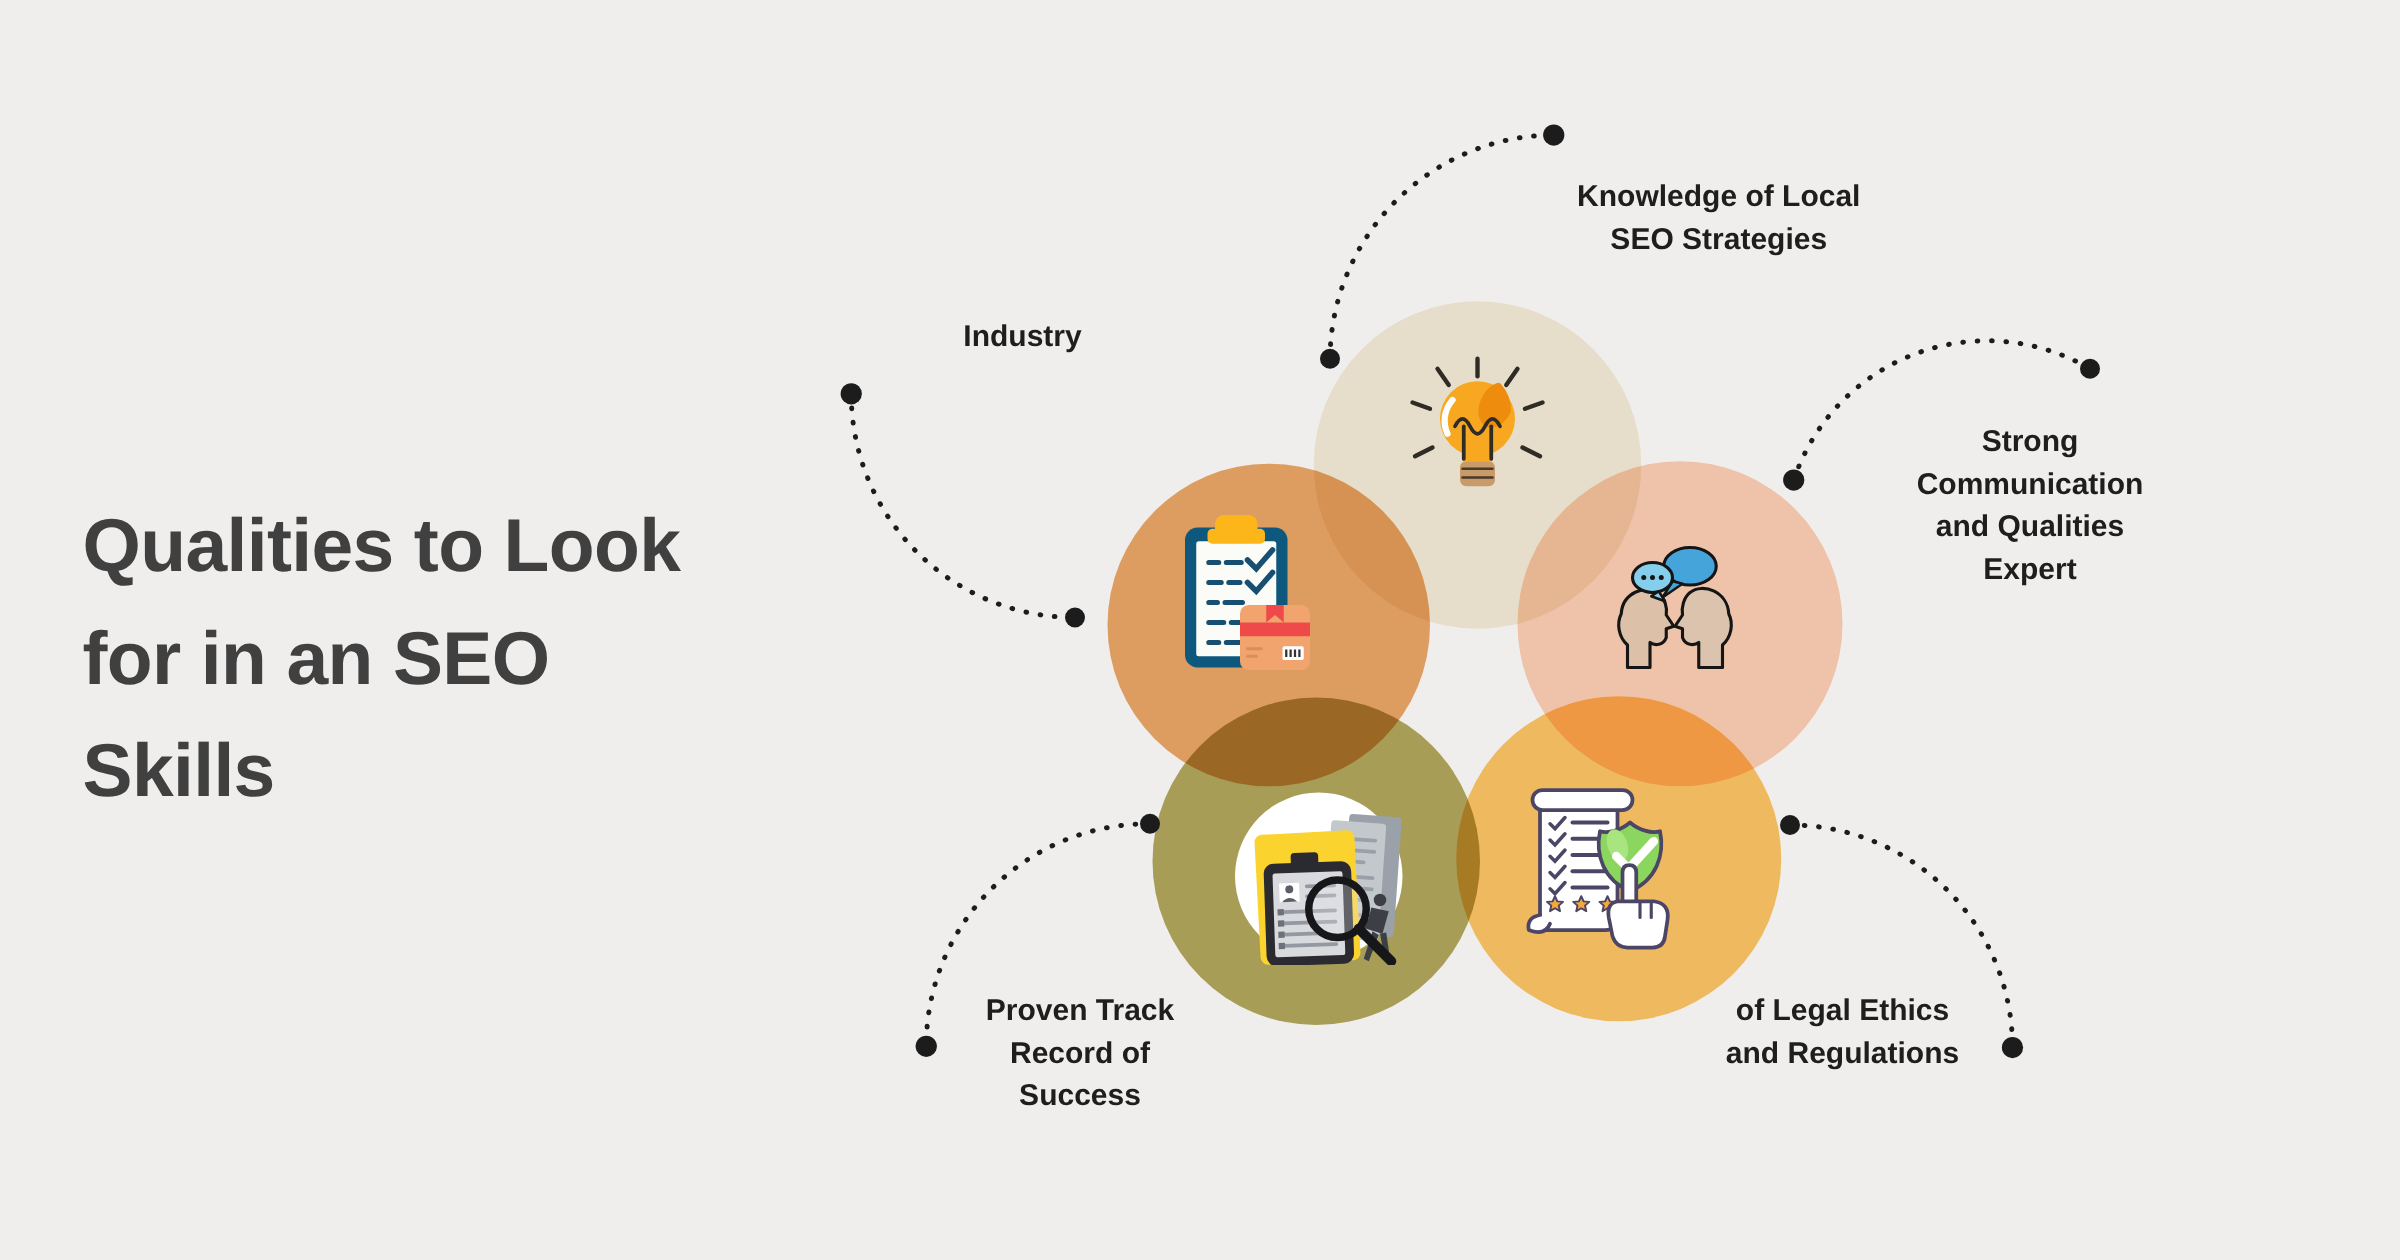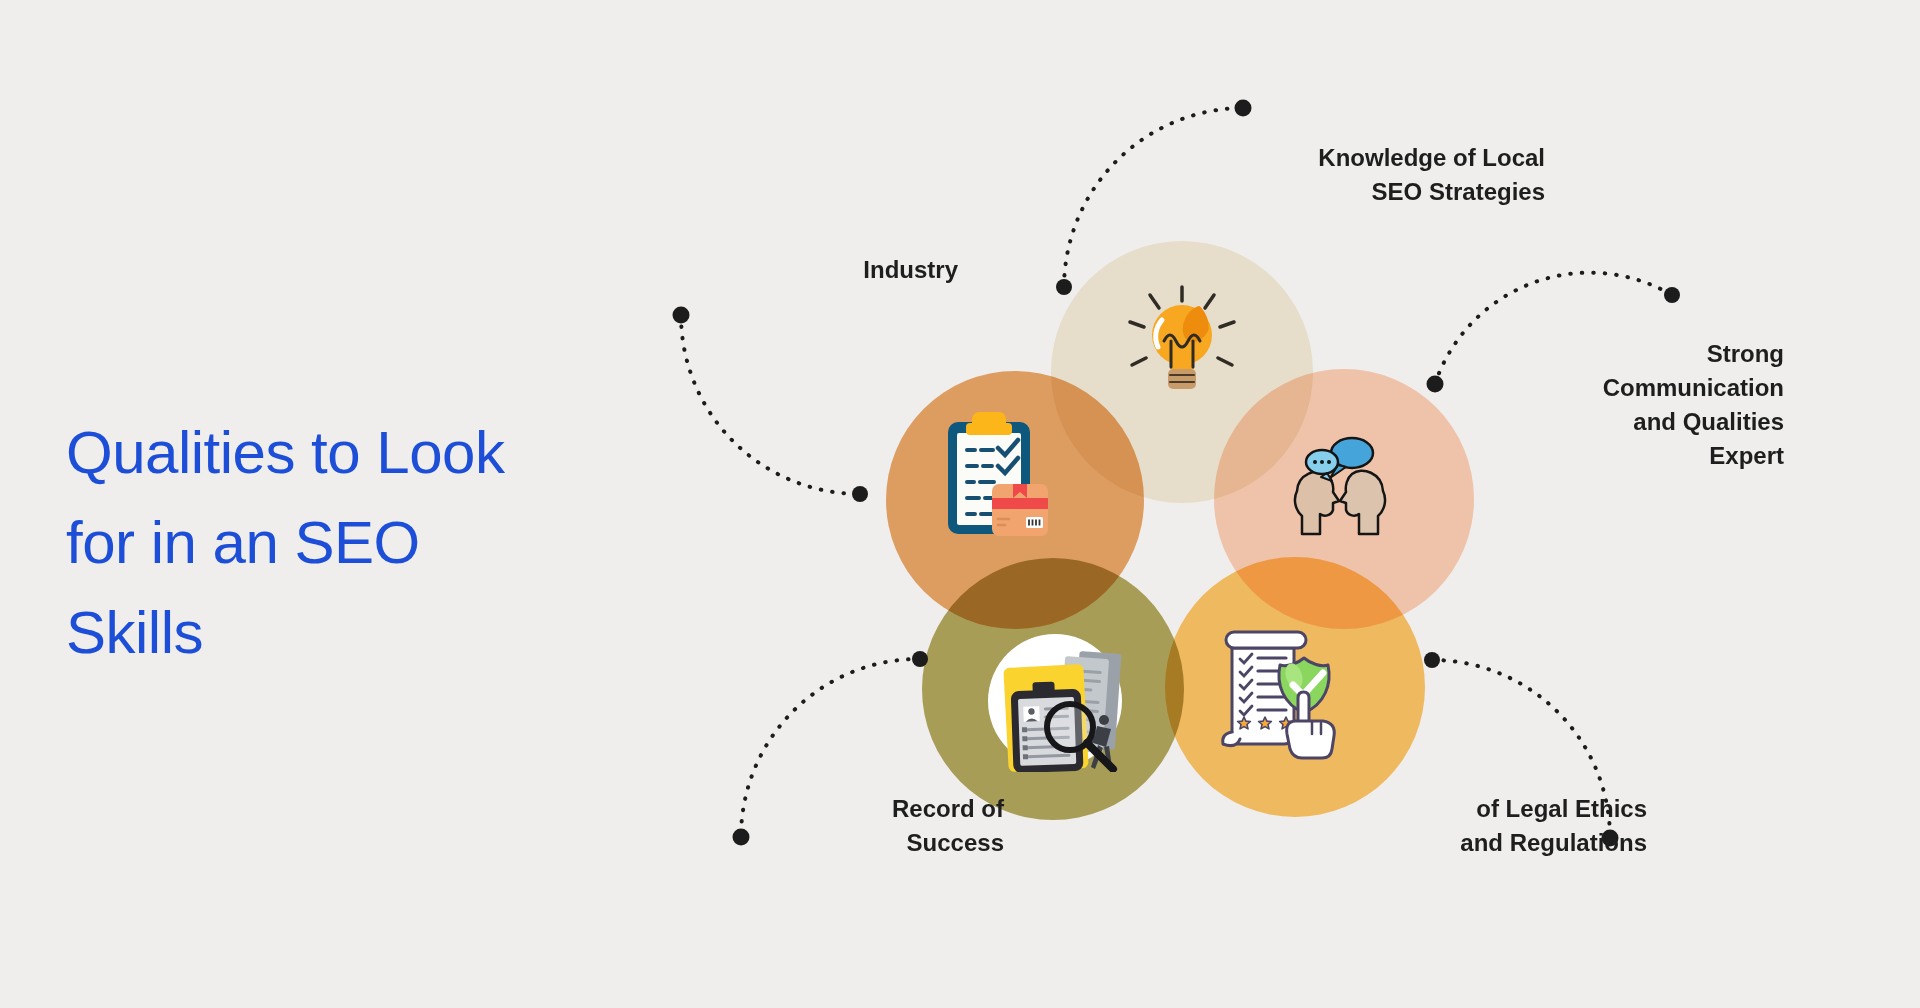--- a/index.html
+++ b/index.html
@@ -1,20 +1,20 @@
 <!DOCTYPE html>
 <html><head>
 <meta charset="utf-8">
 <style>
   html,body{margin:0;padding:0}
   body{width:1920px;height:1008px;background:#efeeec;font-family:"Liberation Sans","DejaVu Sans",sans-serif;overflow:hidden}
   .stage{position:relative;width:1920px;height:1008px;background:#efeeec}
-  .title{position:absolute;left:66px;top:368px;font-size:60px;line-height:90px;font-weight:400;color:#1d4ed8;letter-spacing:-.5px}
+  .title{position:absolute;left:66px;top:352px;font-size:60px;line-height:90px;font-weight:700;color:#404040;letter-spacing:-.5px}
   .title .line{display:block}
-  .label{position:absolute;font-size:24px;line-height:34px;font-weight:700;color:#1e1e1e;text-align:right}
+  .label{position:absolute;font-size:24px;line-height:34px;font-weight:700;color:#1e1e1e;text-align:center}
   .label .line{display:block}
   .circle{position:absolute;border-radius:50%;mix-blend-mode:multiply}
   .icon{position:absolute}
   .connectors{position:absolute;left:0;top:0}
   .connectors path{fill:none;stroke:#1c1c1c;stroke-width:4;stroke-linecap:round;stroke-dasharray:0.5 11}
   .connectors circle{fill:#1c1c1c}
 </style>
 </head>
 <body>
 
@@ -225,20 +225,21 @@
   <div class="label" style="left:678px;top:253px;width:280px">
     <span class="line">Industry</span>
   </div>
   <div class="label" style="left:1464px;top:337px;width:320px">
     <span class="line">Strong</span>
     <span class="line">Communication</span>
     <span class="line">and Qualities</span>
     <span class="line">Expert</span>
   </div>
   <div class="label" style="left:724px;top:792px;width:280px">
+    <span class="line">Proven Track</span>
     <span class="line">Record of</span>
     <span class="line">Success</span>
   </div>
   <div class="label" style="left:1301px;top:792px;width:346px">
     <span class="line">of Legal Ethics</span>
     <span class="line">and Regulations</span>
   </div>
 
 </div>
 

